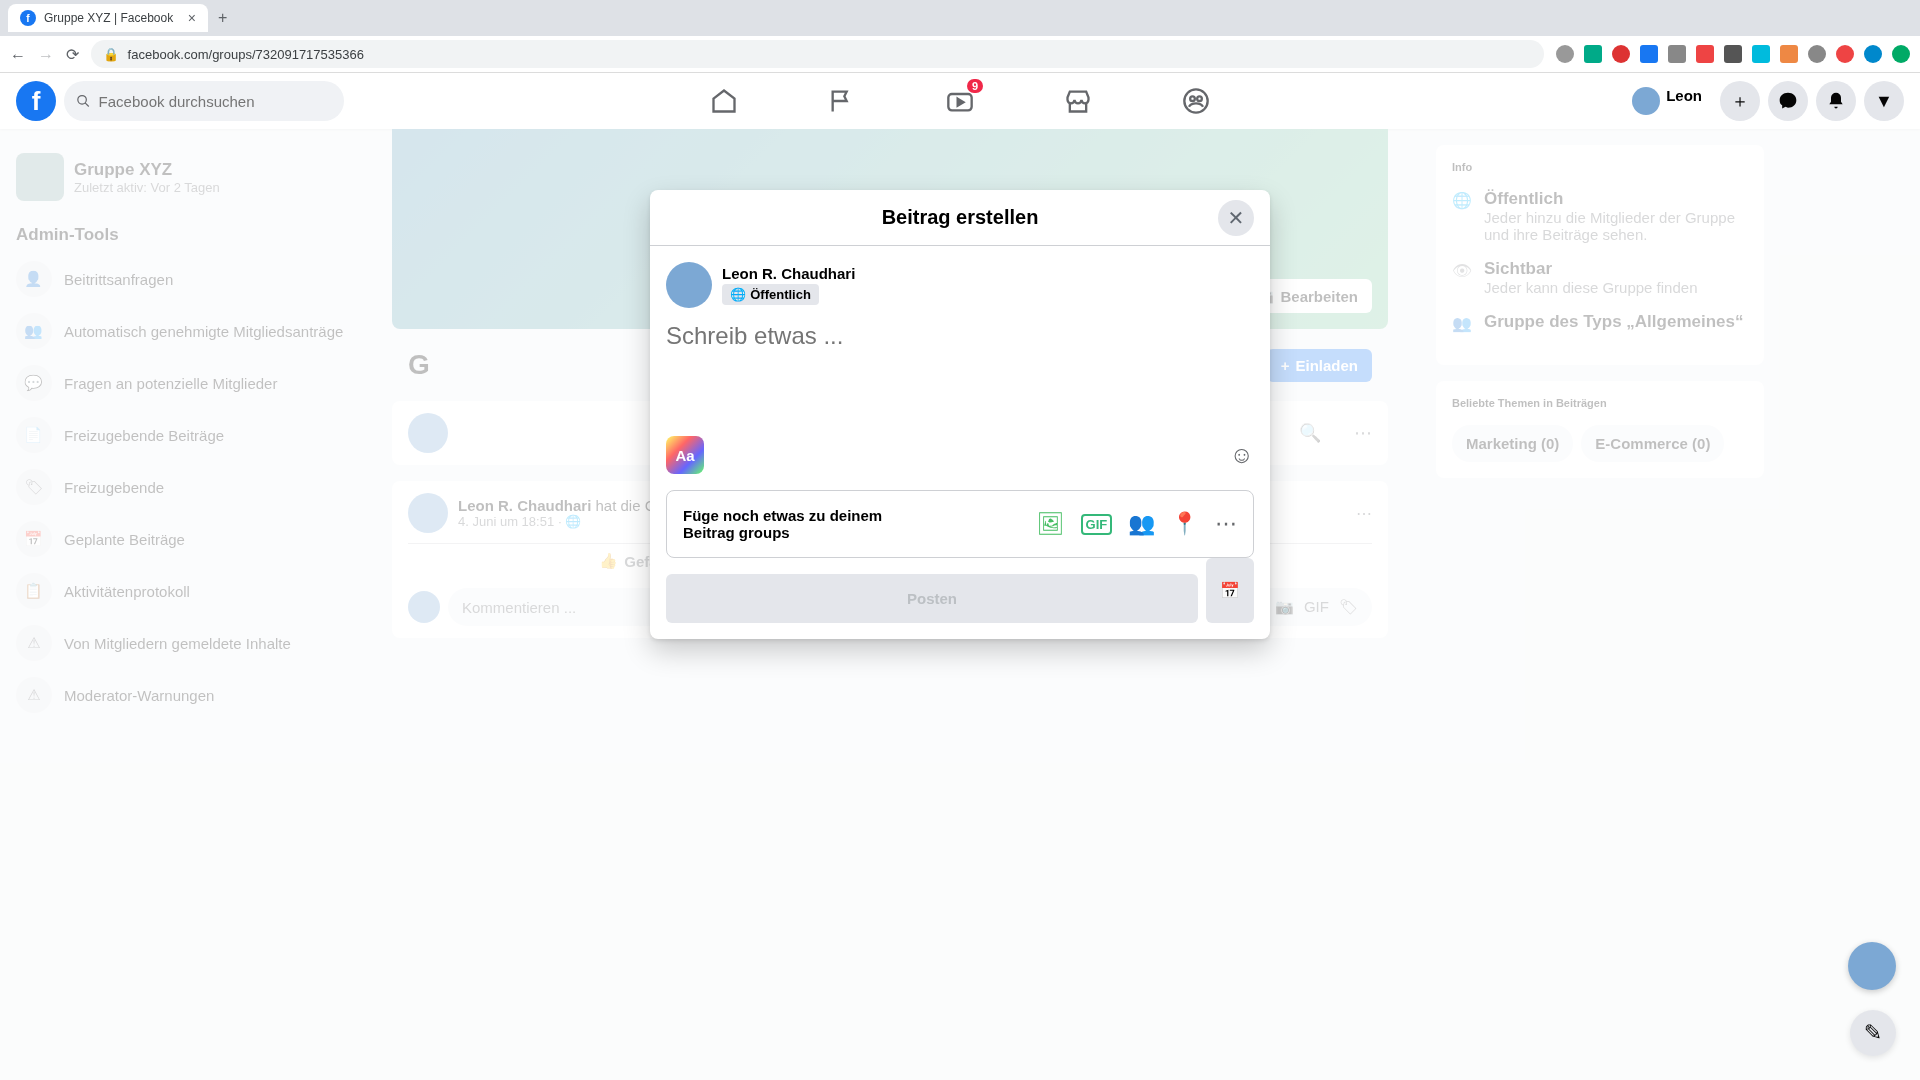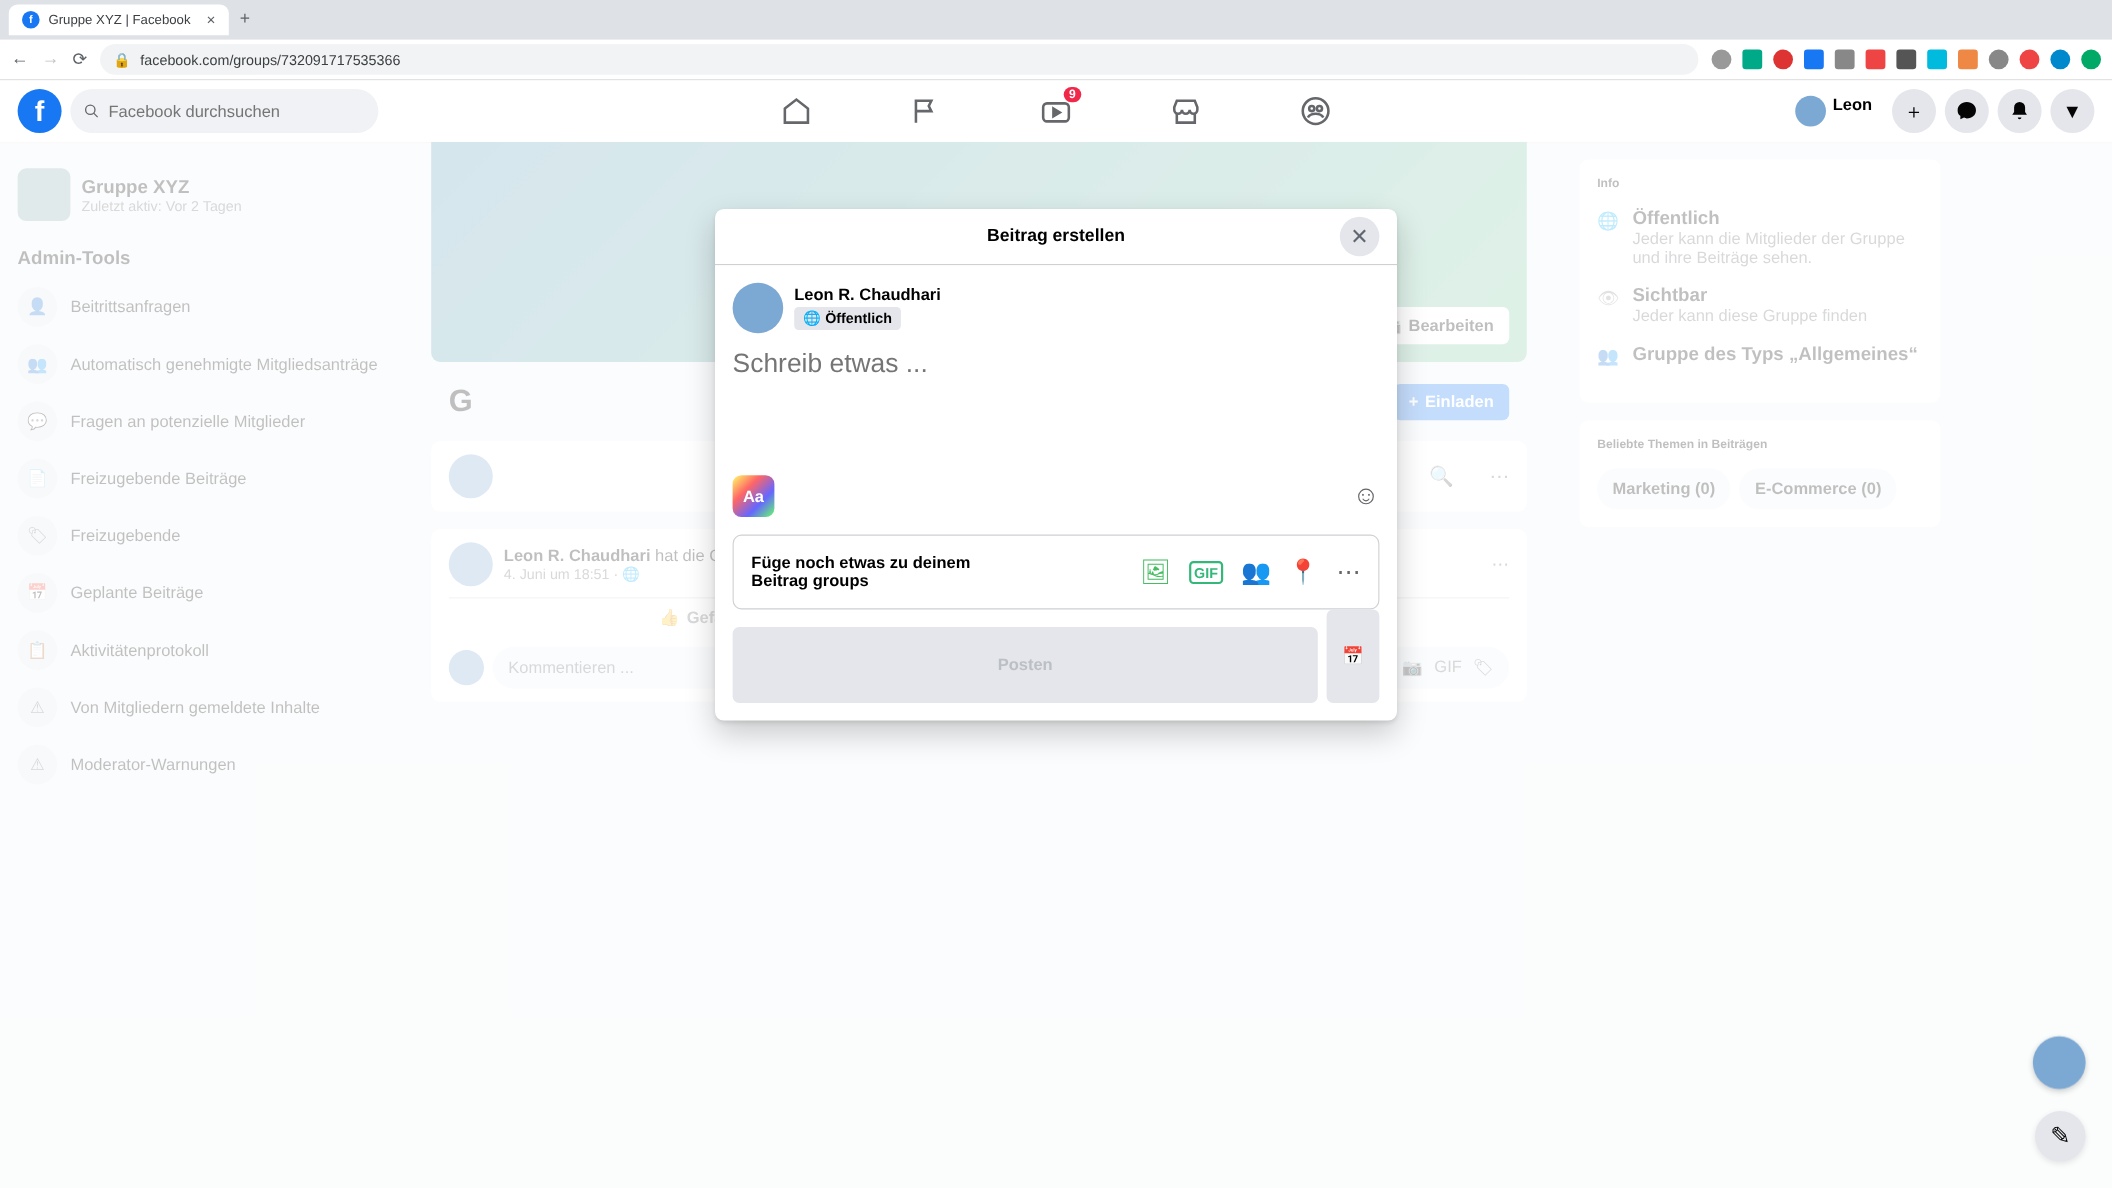--- a/index.html
+++ b/index.html
@@ -53,33 +53,33 @@
 .info-title{font-size:11px;font-weight:600;margin-bottom:16px}
 .info-row{display:flex;gap:12px;margin-bottom:16px}
 .info-row-icon{width:20px;color:#8a8d91;flex-shrink:0;padding-top:2px}
 .info-row-label{font-size:17px;font-weight:600;color:#050505}
 .info-row-desc{font-size:15px;color:#65676b}
 .topic-chips{display:flex;gap:8px;flex-wrap:wrap}
 .chip{background:#f0f2f5;padding:10px 14px;border-radius:18px;font-size:15px;font-weight:600}
 .dimmer{position:absolute;top:128px;left:0;right:0;bottom:0;background:rgba(255,255,255,.75)}
 .modal{position:absolute;top:190px;left:50%;transform:translateX(-50%);width:620px;background:#fff;border-radius:8px;box-shadow:0 12px 28px rgba(0,0,0,.2),0 2px 4px rgba(0,0,0,.1);z-index:10}
 .modal-head{display:flex;align-items:center;justify-content:center;padding:16px;border-bottom:1px solid #ced0d4;position:relative}
-.modal-title{font-size:16px;font-weight:700}
+.modal-title{font-size:20px;font-weight:700}
 .modal-close{position:absolute;right:16px;width:36px;height:36px;border-radius:50%;background:#e4e6eb;display:flex;align-items:center;justify-content:center;font-size:20px;color:#606770}
 .modal-body{padding:16px}
 .modal-user{display:flex;gap:10px;align-items:center}
 .priv-chip{background:#e4e6eb;border-radius:4px;padding:3px 8px;font-size:13px;font-weight:600;display:inline-flex;gap:4px;align-items:center;margin-top:2px}
 .modal-textarea{width:100%;border:none;outline:none;font-size:24px;color:#65676b;margin-top:14px;min-height:110px;resize:none}
 .text-bg-btn{width:38px;height:38px;border-radius:8px;background:linear-gradient(135deg,#ff6,#f66,#66f,#6f6);display:flex;align-items:center;justify-content:center;color:#fff;font-weight:700;font-size:15px}
 .emoji-btn{color:#65676b;font-size:24px}
 .modal-row{display:flex;justify-content:space-between;align-items:center}
 .add-row{border:1px solid #ced0d4;border-radius:8px;padding:16px;display:flex;justify-content:space-between;align-items:center;margin-top:16px}
 .add-label{font-size:15px;font-weight:600;max-width:240px}
 .attach-icons{display:flex;gap:16px;align-items:center;font-size:22px}
-.post-btn{background:#e4e6eb;color:#bcc0c4;border-radius:6px;padding:26px;text-align:center;font-size:15px;font-weight:600;margin-top:16px;flex:1}
+.post-btn{background:#e4e6eb;color:#bcc0c4;border-radius:6px;padding:16px;text-align:center;font-size:15px;font-weight:600;margin-top:16px;flex:1}
 .post-btn-row{display:flex;gap:8px}
 .schedule-btn{width:48px;background:#e4e6eb;border-radius:6px;display:flex;align-items:center;justify-content:center;color:#65676b}
 .floating-avatar{position:fixed;right:24px;bottom:90px;width:48px;height:48px;border-radius:50%;background:#7ca8d4;box-shadow:0 2px 6px rgba(0,0,0,.2)}
 .floating-add{position:fixed;right:24px;bottom:24px;width:46px;height:46px;border-radius:50%;background:#e4e6eb;display:flex;align-items:center;justify-content:center;font-size:22px;color:#050505;box-shadow:0 2px 6px rgba(0,0,0,.1)}
 svg{display:block}
 </style>
 </head>
 <body>
 
 <div class="browser-chrome">
@@ -291,21 +291,21 @@
     </div>
   </div>
 
   <div class="info-panel">
     <div class="info-card">
       <div class="info-title">Info</div>
       <div class="info-row">
         <div class="info-row-icon">🌐</div>
         <div>
             <div class="info-row-label">Öffentlich</div>
-            <div class="info-row-desc">Jeder kann die Mitglieder der Gruppe und ihre Beiträge sehen.</div>
+            <div class="info-row-desc">Jeder hinzu die Mitglieder der Gruppe und ihre Beiträge sehen.</div>
           </div>
       </div>
       <div class="info-row">
         <div class="info-row-icon">👁</div>
         <div>
             <div class="info-row-label">Sichtbar</div>
             <div class="info-row-desc">Jeder kann diese Gruppe finden</div>
           </div>
       </div>
       <div class="info-row">

